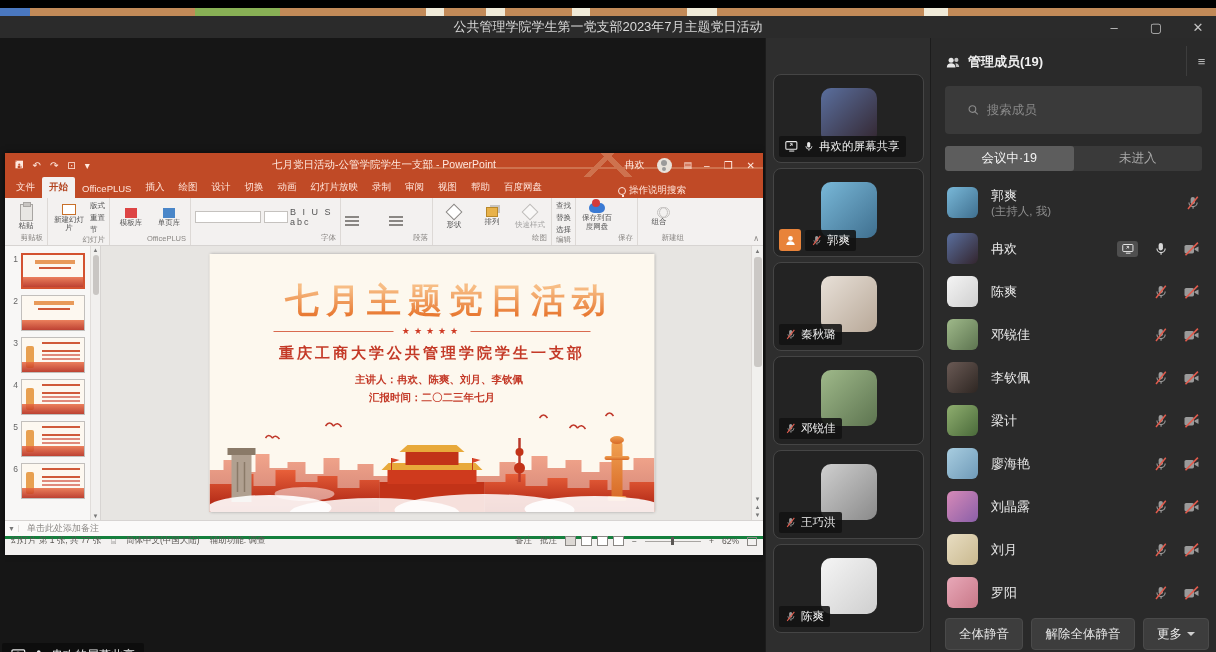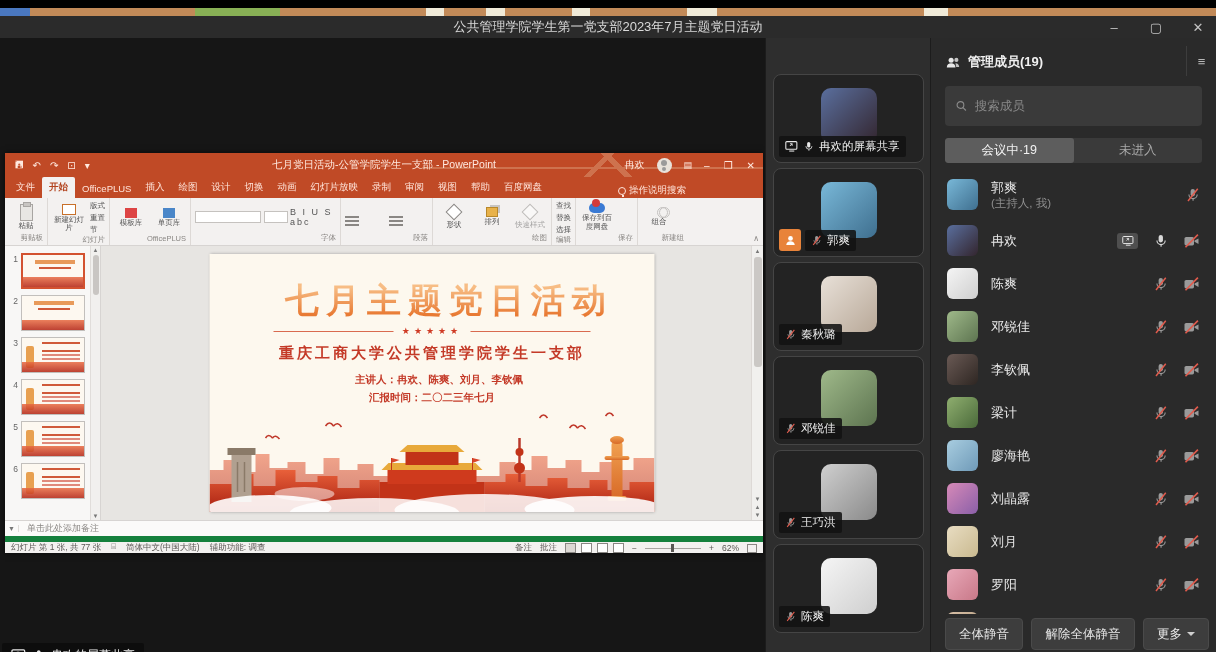--- a/index.html
+++ b/index.html
@@ -116,21 +116,21 @@
   .cv-scroll { position:absolute; right:0; top:0; bottom:0; width:12px; background:#f1f0ee; border-left:1px solid #ddd9d6;
     display:flex; flex-direction:column; align-items:center; padding:1px 0; }
   .cv-scroll .arr { font-size:6px; color:#777; line-height:8px; }
   .cv-thumb { width:8px; height:110px; background:#cbc8c5; border-radius:3px; margin:2px 0; }
   .cv-sp { flex:1; }
 
   .notesbar { height:16px; background:#fbfaf9; border-top:1px solid #d7d4d2; display:flex; align-items:center; }
   .notes-collapse { width:14px; text-align:center; color:#777; font-size:7px; border-right:1px solid #e0ddda; }
   .notes-ph { color:#8a8784; font-size:9px; padding-left:8px; }
 
-  .ppt-status { height:17px; background:#f3f1f0; border-top:6px solid #15803d; display:flex; align-items:flex-start; font-size:8.5px; color:#5a5754; padding:0 6px; gap:10px; }
+  .ppt-status { height:17px; background:#f3f1f0; border-top:3px solid #15803d; display:flex; align-items:flex-end; font-size:8.5px; color:#5a5754; padding:8px 6px; gap:10px; }
   .st-right { margin-left:auto; display:flex; align-items:center; gap:8px; }
   .viewicons { display:flex; gap:5px; }
   .vic { width:11px; height:10px; border:1px solid #8a8784; background:#fff; }
   .vic.sel { background:#dcd8d4; }
   .zoomtrack { width:56px; height:1px; background:#a8a5a2; position:relative; }
   .zoomthumb { position:absolute; left:26px; top:-3.5px; width:3px; height:8px; background:#5a5754; }
   .fitic { width:10px; height:9px; border:1px solid #8a8784; }
 
   
   .sharepill { position:absolute; left:2px; bottom:-7px; height:24px; background:#0d0d0d; border-radius:2px;
@@ -146,21 +146,21 @@
   .vlabel { background:rgba(18,18,18,.88); border-radius:2px; padding:3px 6px; display:flex; align-items:center; gap:5px; }
   .vlabel .nm { color:#f0f0f0; font-size:11.5px; white-space:nowrap; }
 
   
   .rpanel { position:absolute; left:930px; top:30px; width:286px; height:622px; background:#2a2a2a; border-left:1px solid #1c1c1c;
     display:flex; flex-direction:column; }
   .ph { height:40px; display:flex; align-items:center; padding:8px 0 0 14px; position:relative; }
   .ph-title { color:#f0f0f0; font-size:13px; font-weight:bold; margin-left:7px; }
   .ph-menu { position:absolute; right:0; top:8px; width:30px; height:30px; border-left:1px solid #3d3d3d;
     display:flex; align-items:center; justify-content:center; color:#b8b8b8; font-size:13px; }
-  .searchwrap { margin:8px 14px 0; height:40px; background:#3a3a3a; border-radius:4px; display:flex; align-items:center; padding:0 10px; gap:7px; }
+  .searchwrap { margin:8px 14px 0; height:48px; background:#3a3a3a; border-radius:4px; display:flex; align-items:center; padding:0 22px; gap:7px; }
   .searchwrap input { background:transparent; border:none; outline:none; color:#ddd; font-size:12.5px; width:100%; }
   .searchwrap input::placeholder { color:#8a8a8a; }
   .ptabs { margin:12px 14px 0; height:25px; background:#3a3a3a; border-radius:3px; display:flex; overflow:hidden; }
   .ptabs .pt { flex:1; display:flex; align-items:center; justify-content:center; font-size:12.5px; color:#a8a8a8; }
   .ptabs .pt.sel { background:#5d5d5d; color:#f2f2f2; border-radius:3px; }
   .mlist { flex:1; overflow:hidden; padding-top:7px; }
   .mrow { display:flex; align-items:center; height:43px; padding:0 16px; }
   .mrow.tall { height:49px; }
   .mavatar { width:31px; height:31px; border-radius:6px; flex:0 0 31px; margin-right:13px; }
   .mtext { flex:1; display:flex; flex-direction:column; justify-content:center; min-width:0; }

